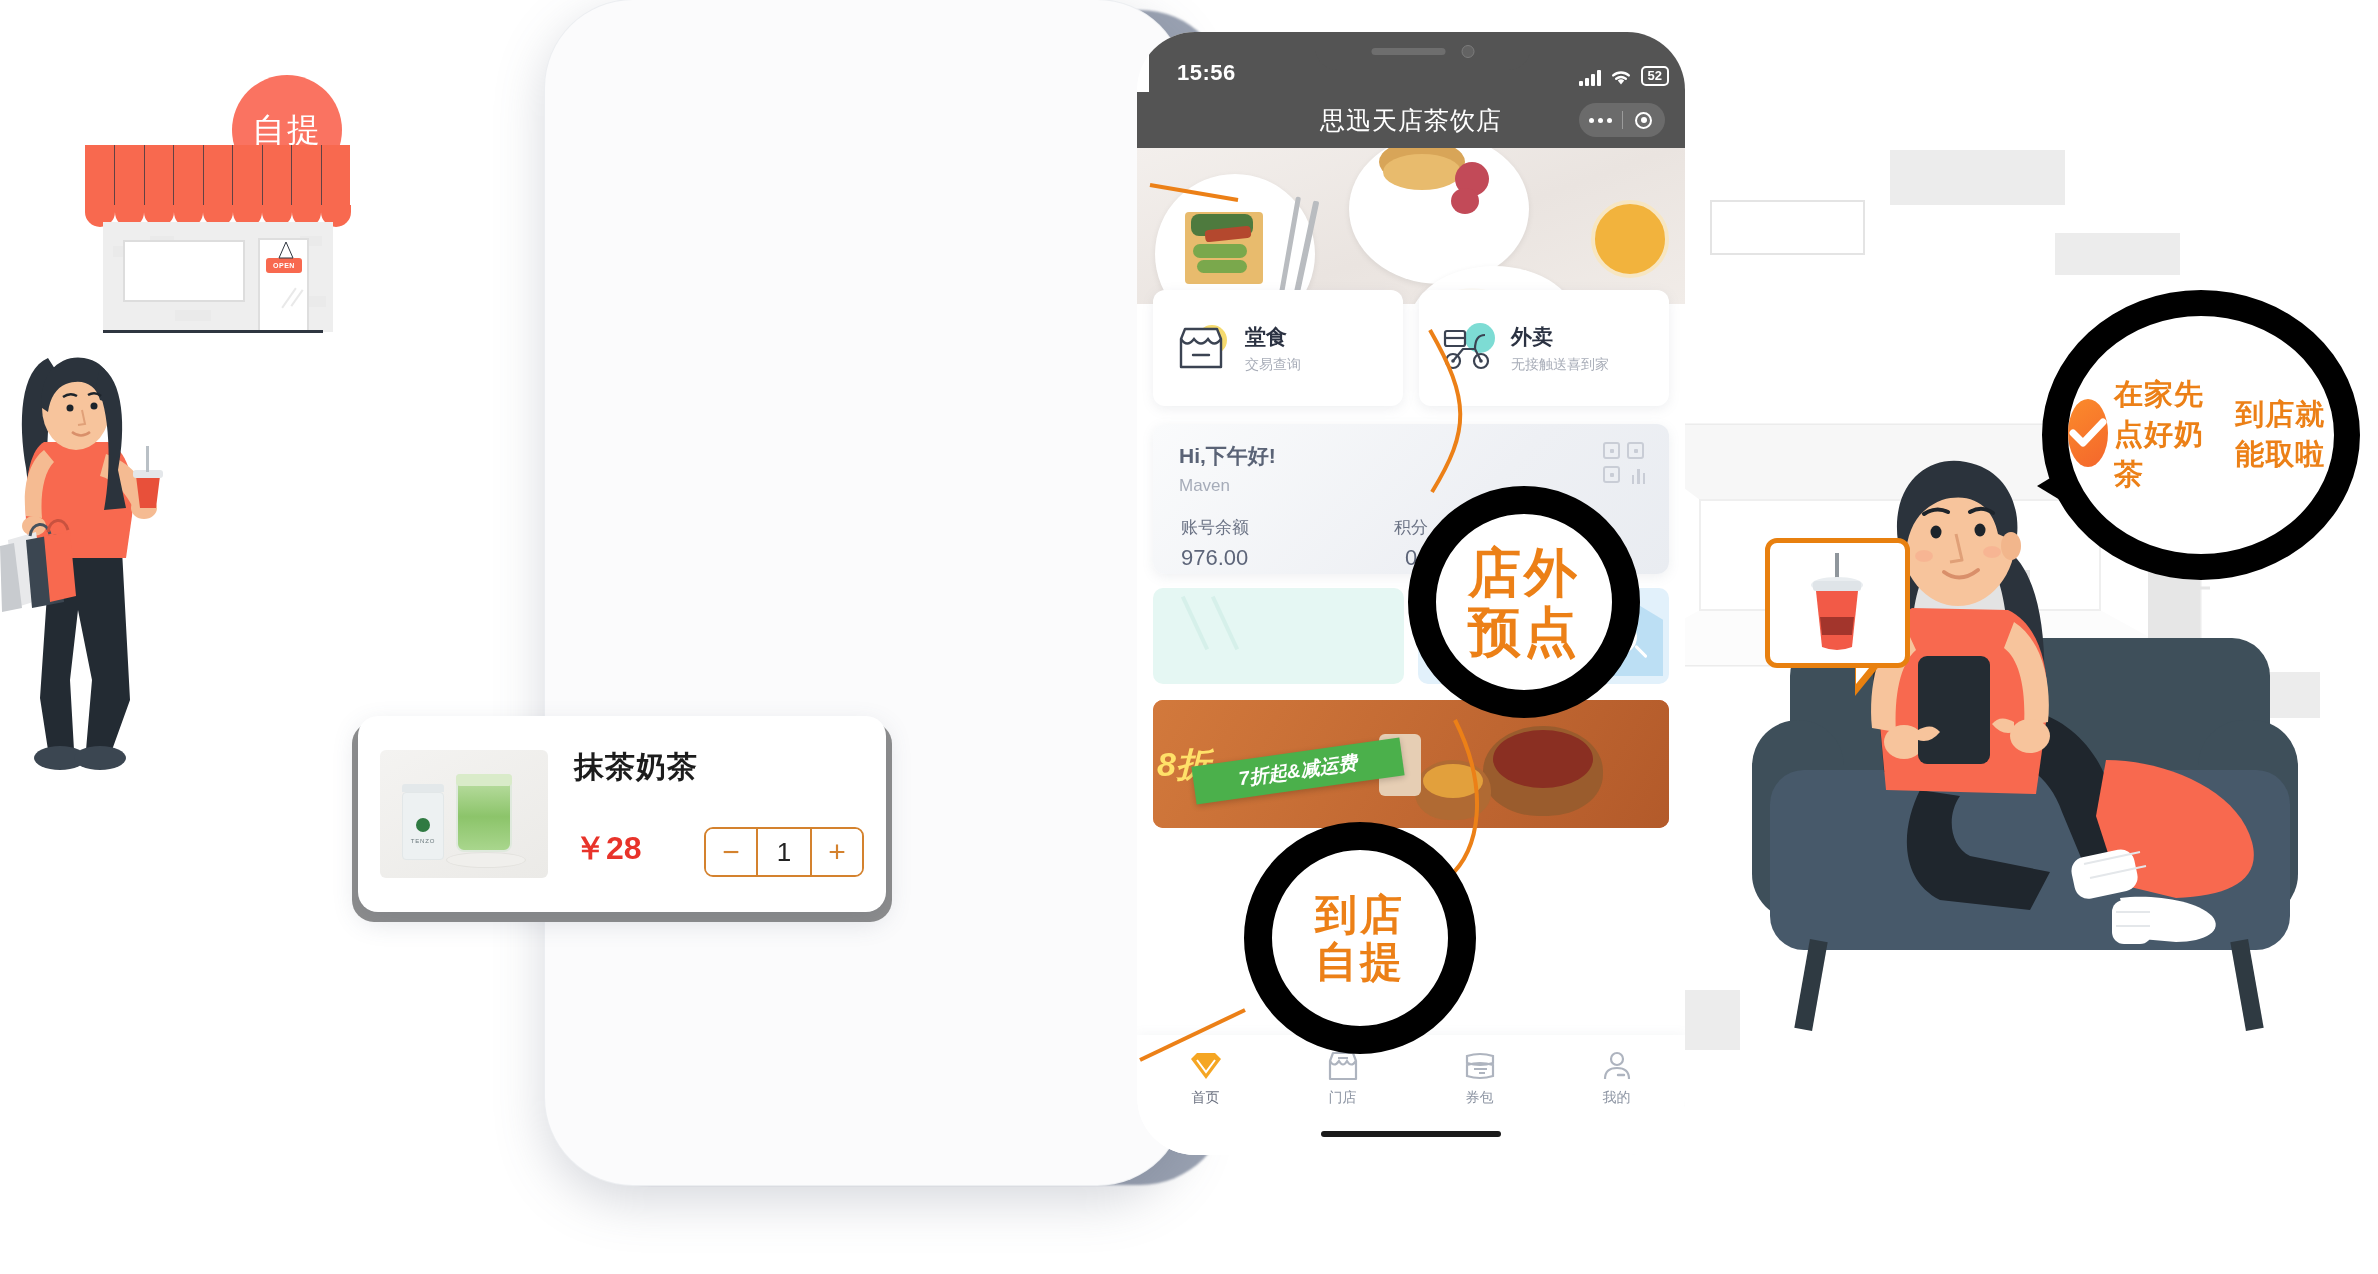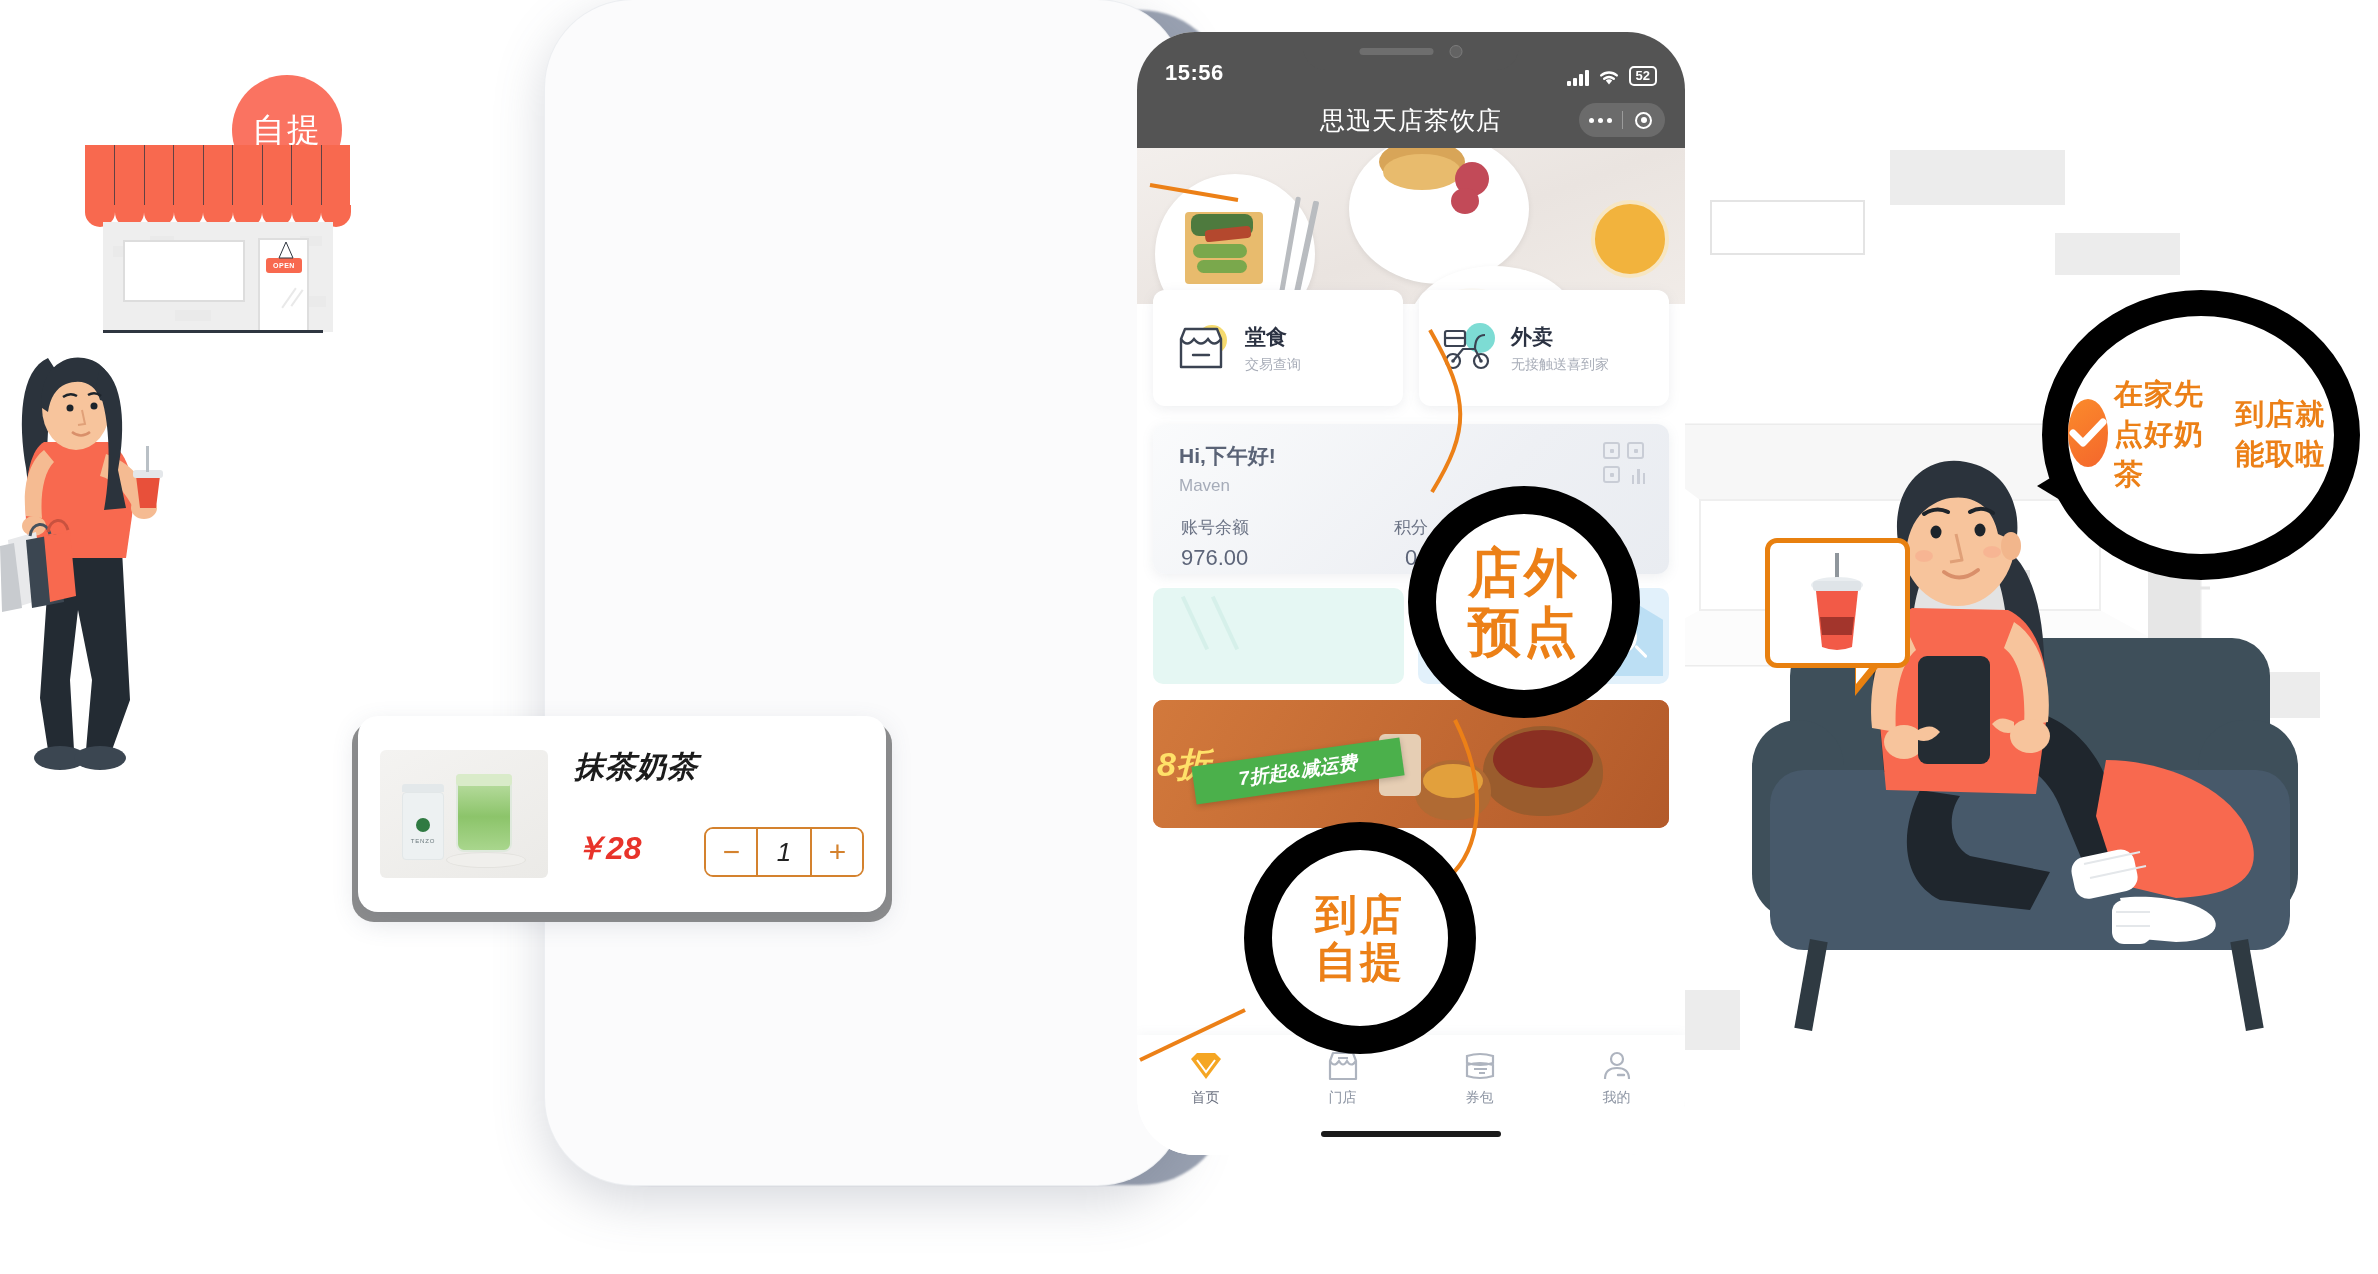--- a/index.html
+++ b/index.html
@@ -78,21 +78,21 @@
   .phone-frame {
     position: absolute; left: 545px; top: 0px; width: 640px; height: 1185px;
     background: #fbfbfc; border-radius: 88px;
     box-shadow: 0 0 0 1px #eceef1, 0 16px 50px rgba(90,100,120,.25);
   }
   .phone-screen {
     position: absolute; left: 592px; top: 32px; width: 548px; height: 1123px;
     background: #ffffff; border-radius: 58px; overflow: hidden;
   }
   .status-bar {
-    position: absolute; left: 0; top: 0; width: 100%; height: 60px;
+    position: absolute; left: 12px; top: 0; width: 100%; height: 60px;
     background: #545454; color: #ffffff;
     display: flex; align-items: flex-end; justify-content: space-between;
     padding: 0 28px 6px 28px;
     gap: 10px;
   }
   .status-time { font-size: 22px; font-weight: 600; letter-spacing: .5px; }
   .status-right { display: flex; align-items: flex-end; gap: 9px; }
   .signal { display: flex; align-items: flex-end; gap: 2.5px; height: 16px; }
   .signal i { width: 3.5px; background: #fff; border-radius: 1px; }
   .signal i:nth-child(1){height:5px} .signal i:nth-child(2){height:8px}
@@ -257,21 +257,21 @@
   .tenzo-lid { position: absolute; left: 22px; bottom: 86px; width: 42px; height: 8px; background: #e3e8ea; border-radius: 3px 3px 0 0; }
   .tenzo-mark { position: absolute; left: 36px; bottom: 46px; width: 14px; height: 14px; border-radius: 50%; background: #2f7a42; }
   .tenzo-txt { position: absolute; left: 24px; bottom: 34px; width: 38px; text-align: center; font-size: 6px; color: #6b7a7d; letter-spacing: .8px; }
   .matcha-glass {
     position: absolute; left: 76px; bottom: 26px; width: 56px; height: 78px;
     background: linear-gradient(180deg,#bfe0a8 0%,#8cc46a 55%,#a9d68d 100%);
     border-radius: 4px 4px 8px 8px; border: 2px solid #dfe9dd;
   }
   .glass-foam { position: absolute; left: 76px; bottom: 92px; width: 56px; height: 12px; background: #d9ebc9; border-radius: 4px; }
   .coaster { position: absolute; left: 66px; bottom: 10px; width: 80px; height: 16px; background: #f0efec; border-radius: 50%; border: 1px solid #e3e2de; }
-  .prod-info { flex: 1; position: relative; height: 150px; font-style: italic; }
+  .prod-info { flex: 1; position: relative; height: 150px; }
   .prod-name { font-size: 30px; color: #1c1c1c; font-weight: 600; letter-spacing: 1px; margin-top: 8px; }
   .prod-price { position: absolute; left: 0; bottom: 18px; font-size: 32px; color: #e8332a; font-weight: 600; }
   .stepper {
     position: absolute; right: 0; bottom: 12px; display: flex; align-items: stretch;
     border: 2px solid #d4822e; border-radius: 9px; overflow: hidden; height: 50px;
   }
   .step-btn {
     width: 50px; display: flex; align-items: center; justify-content: center;
     color: #d4822e; font-size: 30px; line-height: 1; background: #ffffff;
   }

